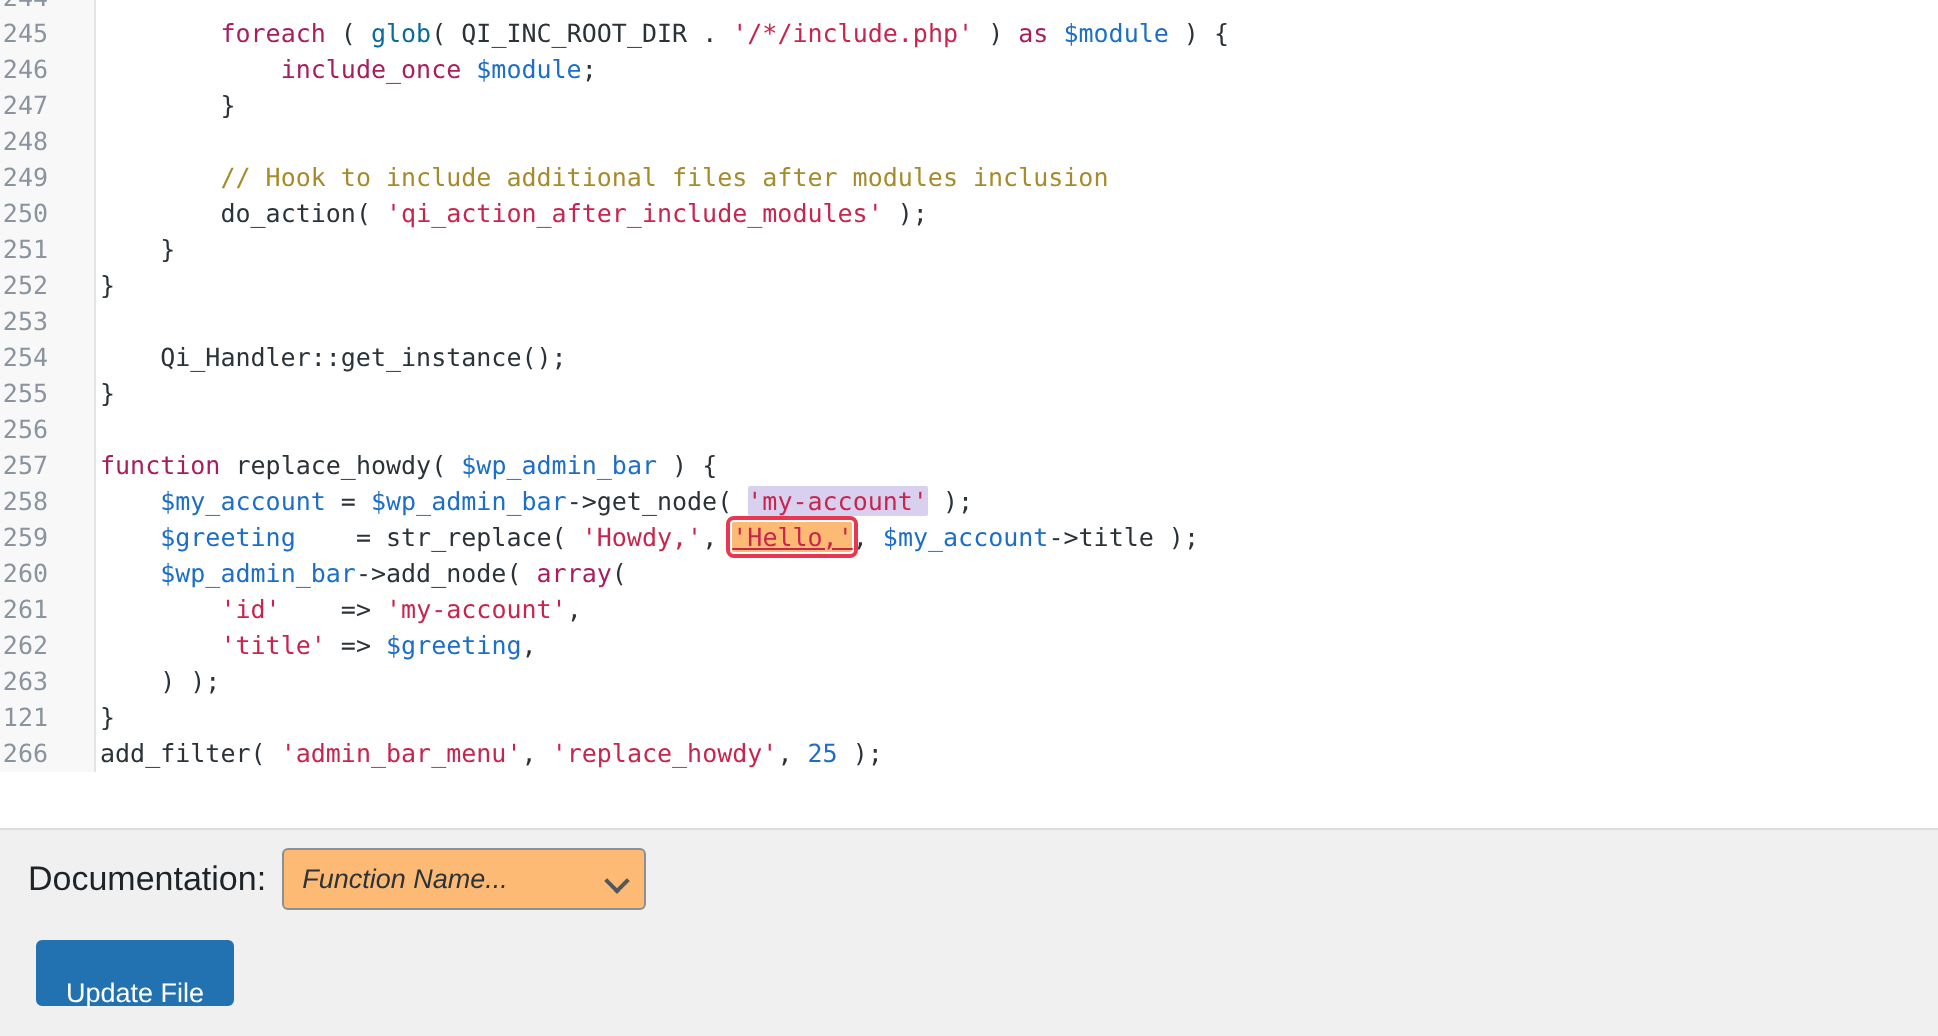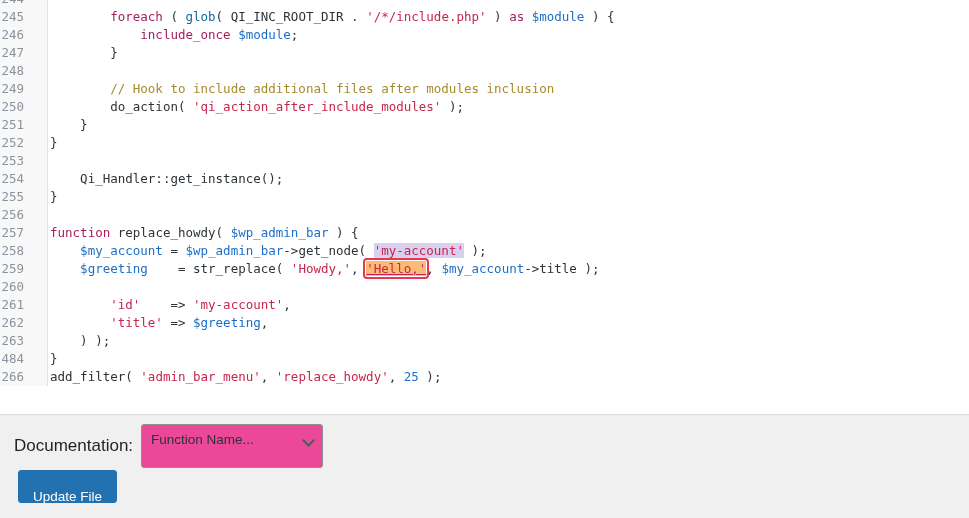--- a/index.html
+++ b/index.html
@@ -85,29 +85,30 @@
     position: absolute; left: 14px; top: 9px;
     display: flex; align-items: center; gap: 0;
   }
   .doc-label {
     font-size: 17px; color: #1d2327;
     margin-right: 8px;
     line-height: 30px;
   }
   .doc-select {
     position: relative;
-    width: 182px; height: 44px;
-    background: #ec4899;
+    width: 182px; height: 31px;
+    background: #fdba74;
     border: 1px solid #8c8f94;
     border-radius: 3px;
     font-size: 13.5px;
     color: #2c3338;
     line-height: 29px;
     padding-left: 9px;
     margin-right: 9px;
+    font-style: italic;
   }
   .chev {
     position: absolute; right: 9px; top: 11px;
     width: 9px; height: 9px;
     border-right: 2px solid #50575e;
     border-bottom: 2px solid #50575e;
     transform: rotate(45deg);
   }
   .lookup-btn {
     height: 31px;
@@ -150,25 +151,25 @@
         <div class="line"><span class="ln-pad"></span><span class="gutter">250</span><span class="code"><span class="plain">        </span><span class="plain">do_action</span><span class="op">( </span><span class="str">'qi_action_after_include_modules'</span><span class="op"> );</span></span></div>
         <div class="line"><span class="ln-pad"></span><span class="gutter">251</span><span class="code"><span class="op">    }</span></span></div>
         <div class="line"><span class="ln-pad"></span><span class="gutter">252</span><span class="code"><span class="op">}</span></span></div>
         <div class="line"><span class="ln-pad"></span><span class="gutter">253</span><span class="code"></span></div>
         <div class="line"><span class="ln-pad"></span><span class="gutter">254</span><span class="code"><span class="plain">    Qi_Handler::get_instance();</span></span></div>
         <div class="line"><span class="ln-pad"></span><span class="gutter">255</span><span class="code"><span class="op">}</span></span></div>
         <div class="line"><span class="ln-pad"></span><span class="gutter">256</span><span class="code"></span></div>
         <div class="line"><span class="ln-pad"></span><span class="gutter">257</span><span class="code"><span class="kw">function</span><span class="op"> </span><span class="plain">replace_howdy</span><span class="op">( </span><span class="var">$wp_admin_bar</span><span class="op"> ) {</span></span></div>
         <div class="line"><span class="ln-pad"></span><span class="gutter">258</span><span class="code"><span class="plain">    </span><span class="var">$my_account</span><span class="op"> = </span><span class="var">$wp_admin_bar</span><span class="plain">-&gt;get_node( </span><span class="str sel-match">'my-account'</span><span class="op"> );</span></span></div>
         <div class="line"><span class="ln-pad"></span><span class="gutter">259</span><span class="code"><span class="plain">    </span><span class="var">$greeting</span><span class="op">    = </span><span class="plain">str_replace</span><span class="op">( </span><span class="str">'Howdy,'</span><span class="op">, </span><span class="str boxed">'Hello,'</span><span class="op">, </span><span class="var">$my_account</span><span class="plain">-&gt;title</span><span class="op"> );</span></span></div>
-        <div class="line"><span class="ln-pad"></span><span class="gutter">260</span></div>
+        <div class="line"><span class="ln-pad"></span><span class="gutter">260</span><span class="code"><span class="plain">    </span><span class="var">$wp_admin_bar</span><span class="plain">-&gt;add_node( </span><span class="kw">array</span><span class="op">(</span></span></div>
         <div class="line"><span class="ln-pad"></span><span class="gutter">261</span><span class="code"><span class="plain">        </span><span class="str">'id'</span><span class="op">    =&gt; </span><span class="str">'my-account'</span><span class="op">,</span></span></div>
         <div class="line"><span class="ln-pad"></span><span class="gutter">262</span><span class="code"><span class="plain">        </span><span class="str">'title'</span><span class="op"> =&gt; </span><span class="var">$greeting</span><span class="op">,</span></span></div>
         <div class="line"><span class="ln-pad"></span><span class="gutter">263</span><span class="code"><span class="op">    ) );</span></span></div>
-        <div class="line"><span class="ln-pad"></span><span class="gutter">484</span><span class="code"><span class="op">}</span></span></div>
+        <div class="line"><span class="ln-pad"></span><span class="gutter">121</span><span class="code"><span class="op">}</span></span></div>
         <div class="line"><span class="ln-pad"></span><span class="gutter">266</span><span class="code"><span class="plain">add_filter</span><span class="op">( </span><span class="str">'admin_bar_menu'</span><span class="op">, </span><span class="str">'replace_howdy'</span><span class="op">, </span><span class="num">25</span><span class="op"> );</span></span></div>
       </div>
   </div>
 
   <div class="bottom">
 
     <div class="doc-row">
       <span class="doc-label">Documentation:</span>
 
       <div class="doc-select">

